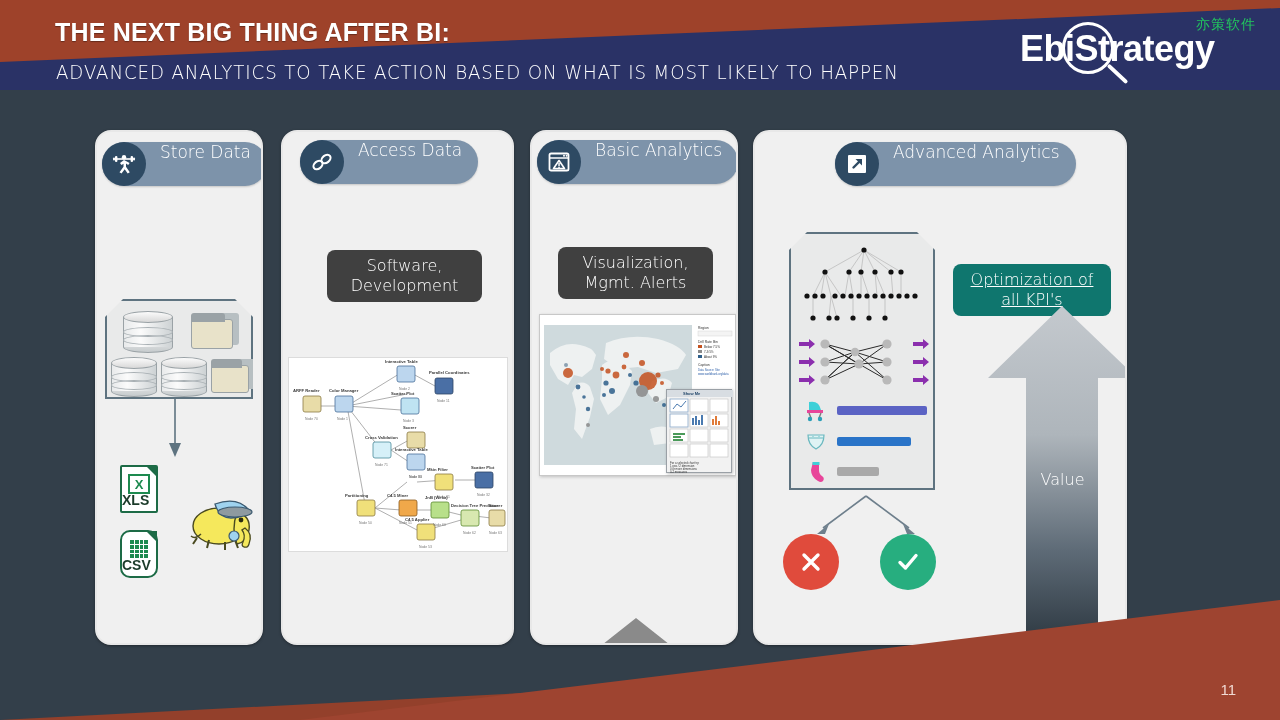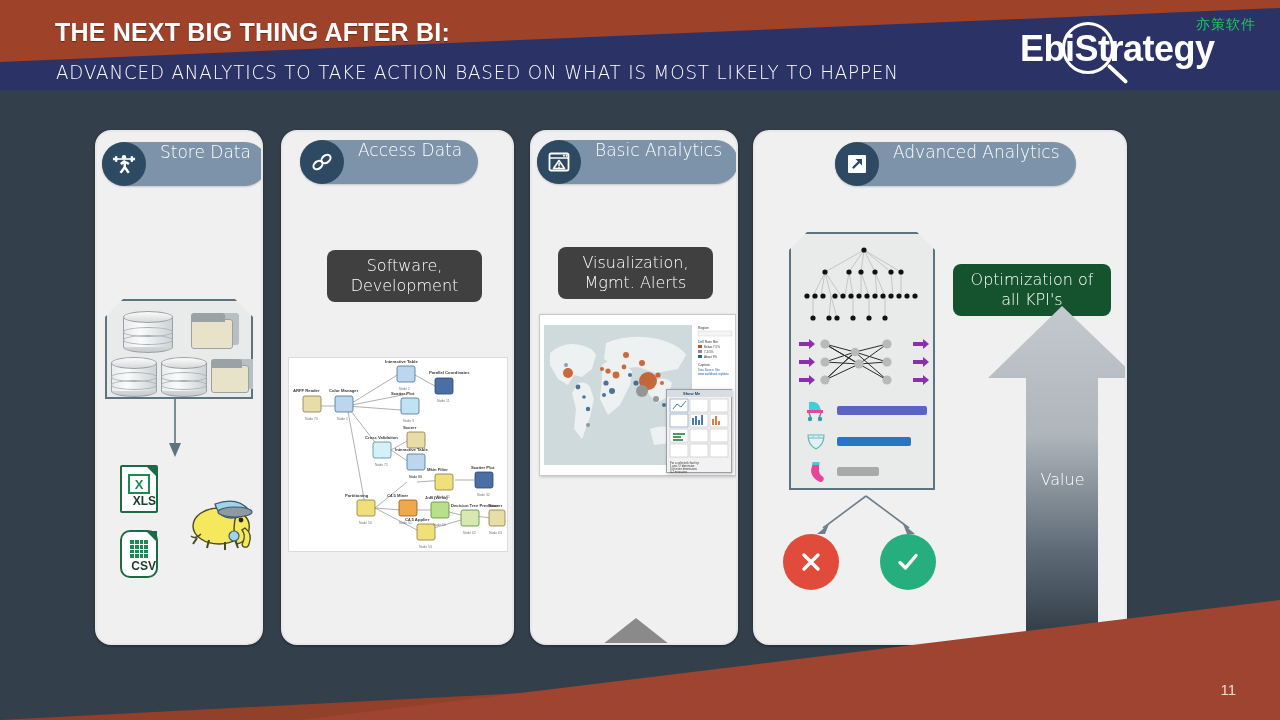--- a/index.html
+++ b/index.html
@@ -126,21 +126,21 @@
     border-radius: 8px;
     display: flex; align-items: center; justify-content: center;
     text-align: center;
     color: #ffffff;
     font-family: "DejaVu Sans", sans-serif;
     font-weight: 300;
     line-height: 1.25;
     font-size: 16px;
   }
   .tag-gray { background: #404040; }
-  .tag-dark { background: #14532d; }
+  .tag-dark { background: #0f766e; text-decoration: underline; }
 
   
   .varrow { position: absolute; }
   .varrow .lbl {
     position: absolute; width: 100%; text-align: center;
     color: #ffffff; font-family: "DejaVu Sans", sans-serif;
     font-weight: 300; font-size: 16px;
   }
 
   
@@ -207,21 +207,21 @@
   .docicon .glyph {
     position: absolute; left: 50%; top: 7px; transform: translateX(-50%);
     width: 22px; height: 20px;
     border: 2px solid #1d8a4f;
     display: flex; align-items: center; justify-content: center;
     font-size: 13px; font-weight: bold; color: #1d8a4f;
     font-family: "Liberation Sans", sans-serif;
   }
   .docicon .cap {
     position: absolute; left: 0; bottom: 3px; width: 100%;
-    text-align: right; font-size: 12px; font-weight: bold;
+    text-align: left; font-size: 14px; font-weight: bold;
     color: #1b3b2a; font-family: "Liberation Sans", sans-serif;
   }
   .grid-glyph {
     display: grid; grid-template-columns: repeat(4,1fr);
     grid-template-rows: repeat(4,1fr); gap: 1px;
     width: 20px; height: 18px;
   }
   .grid-glyph i { background: #1d8a4f; }
 
   

